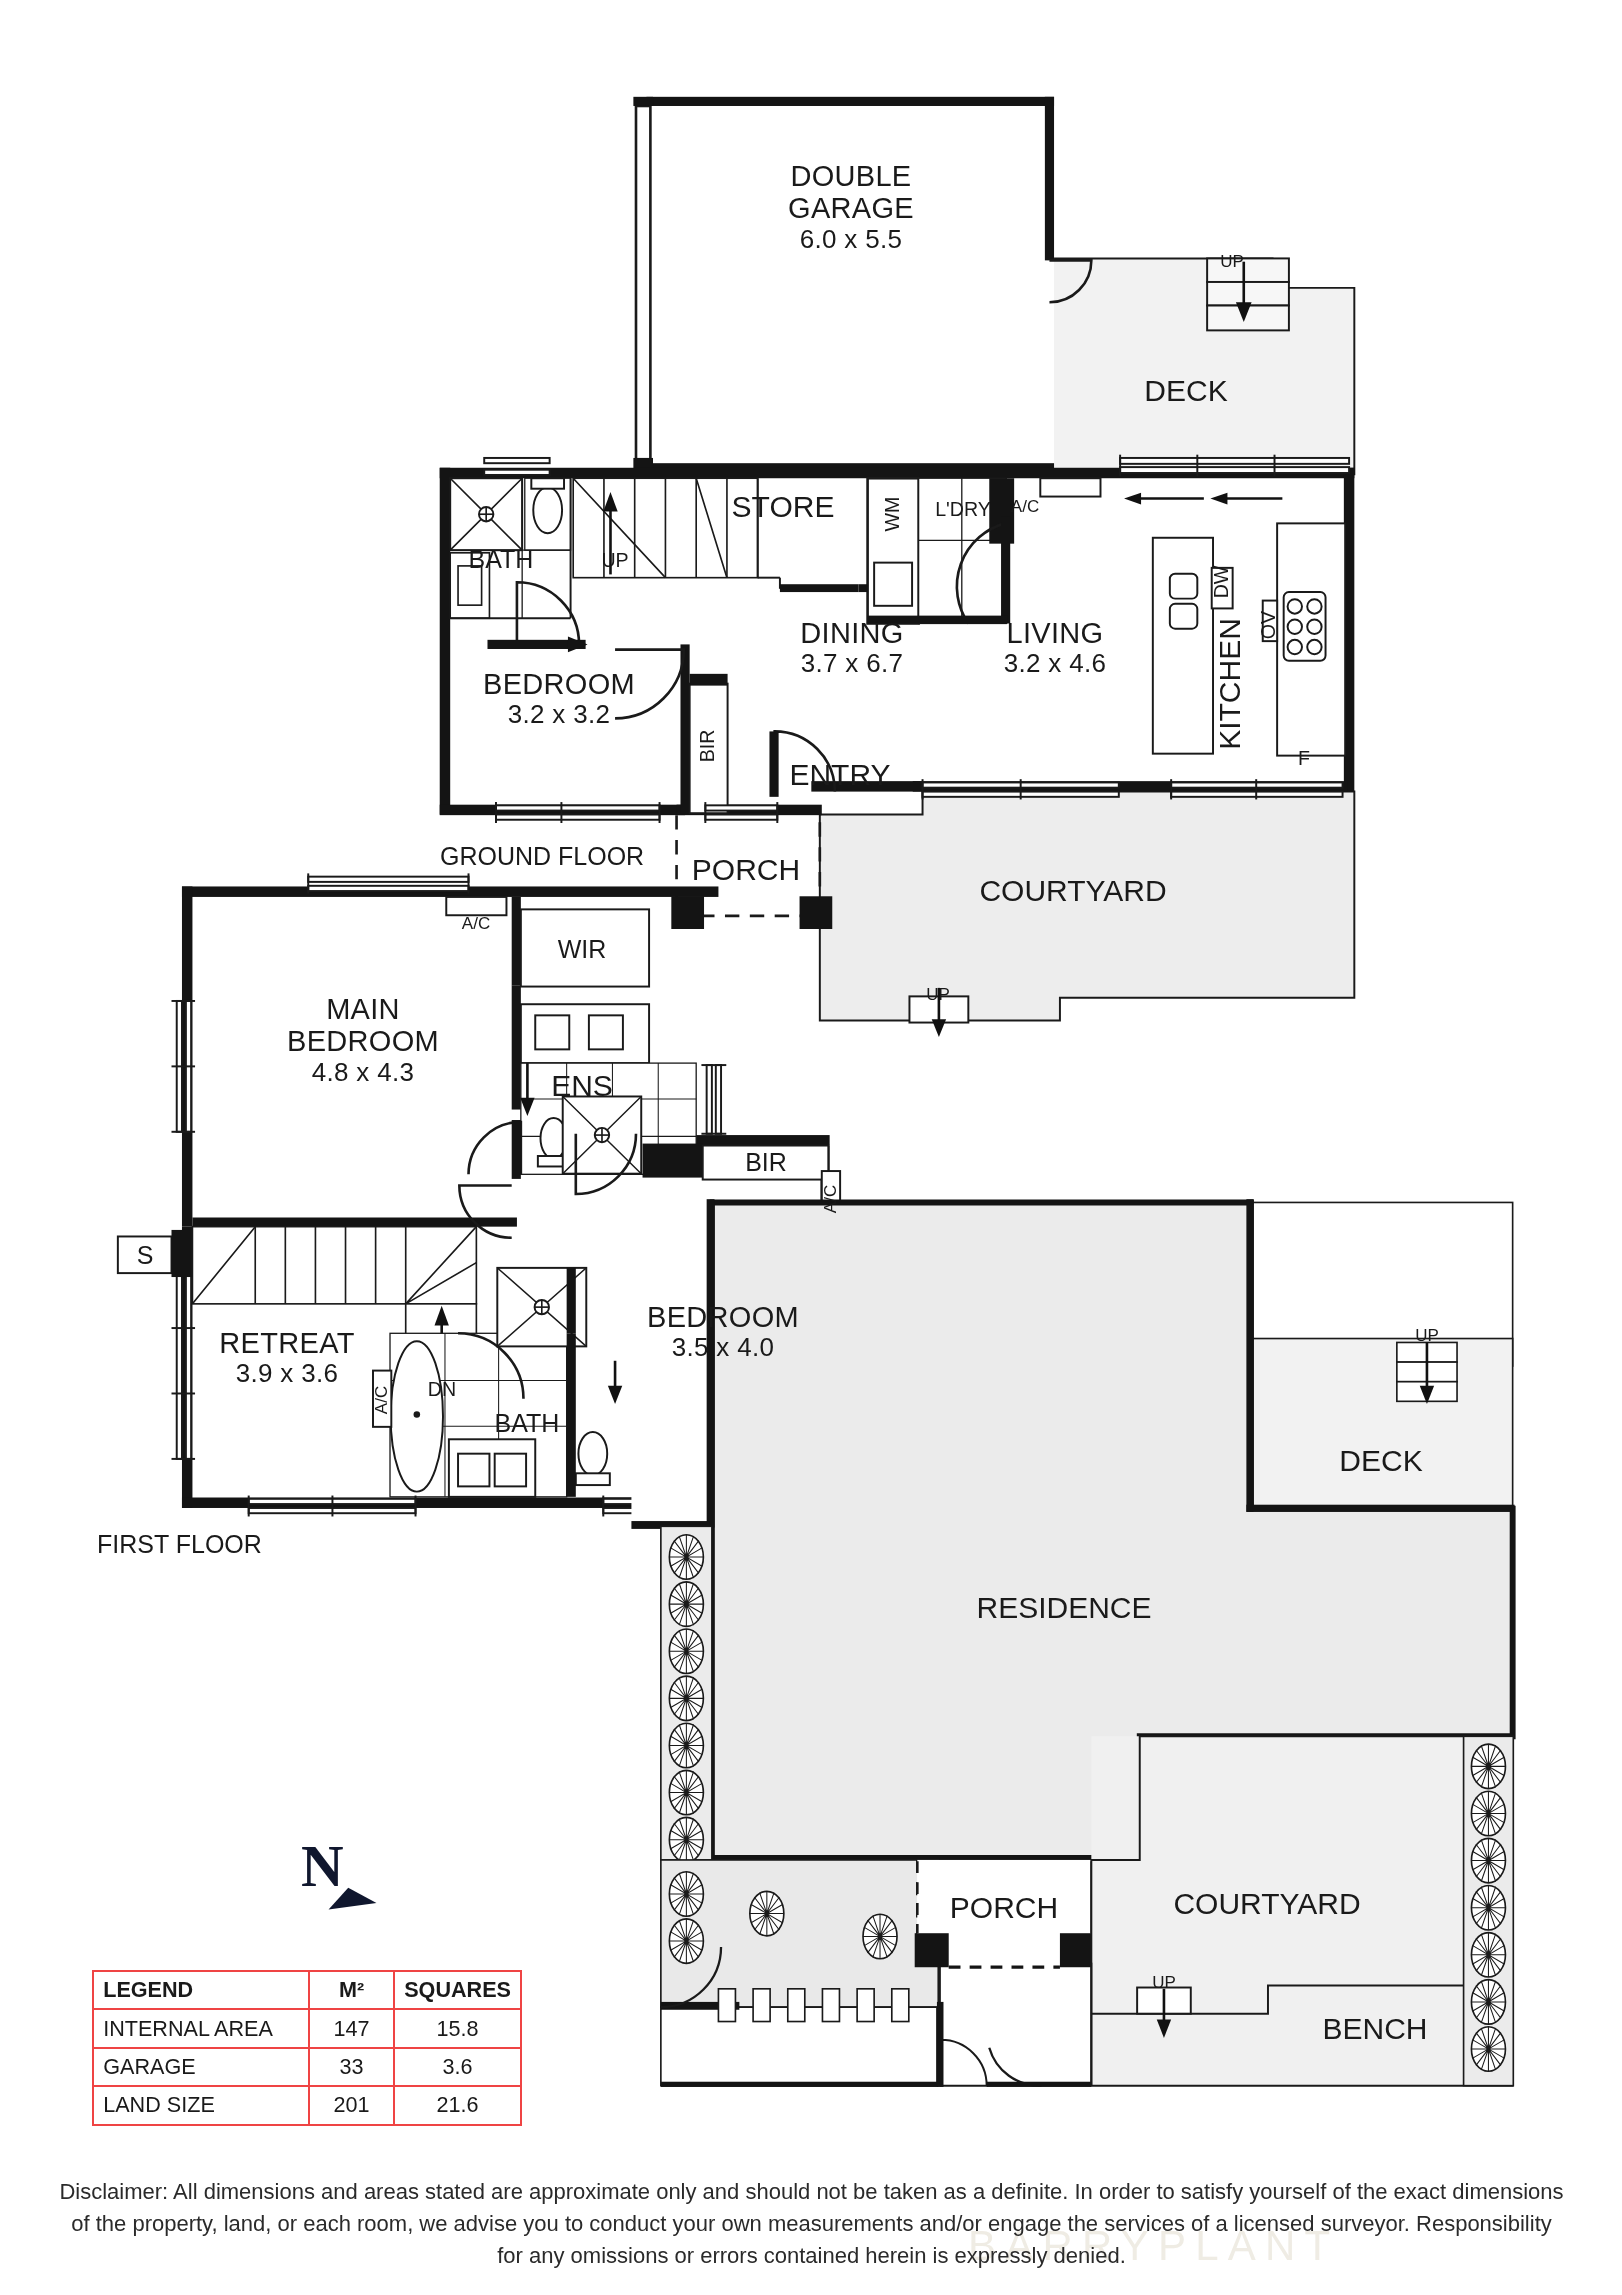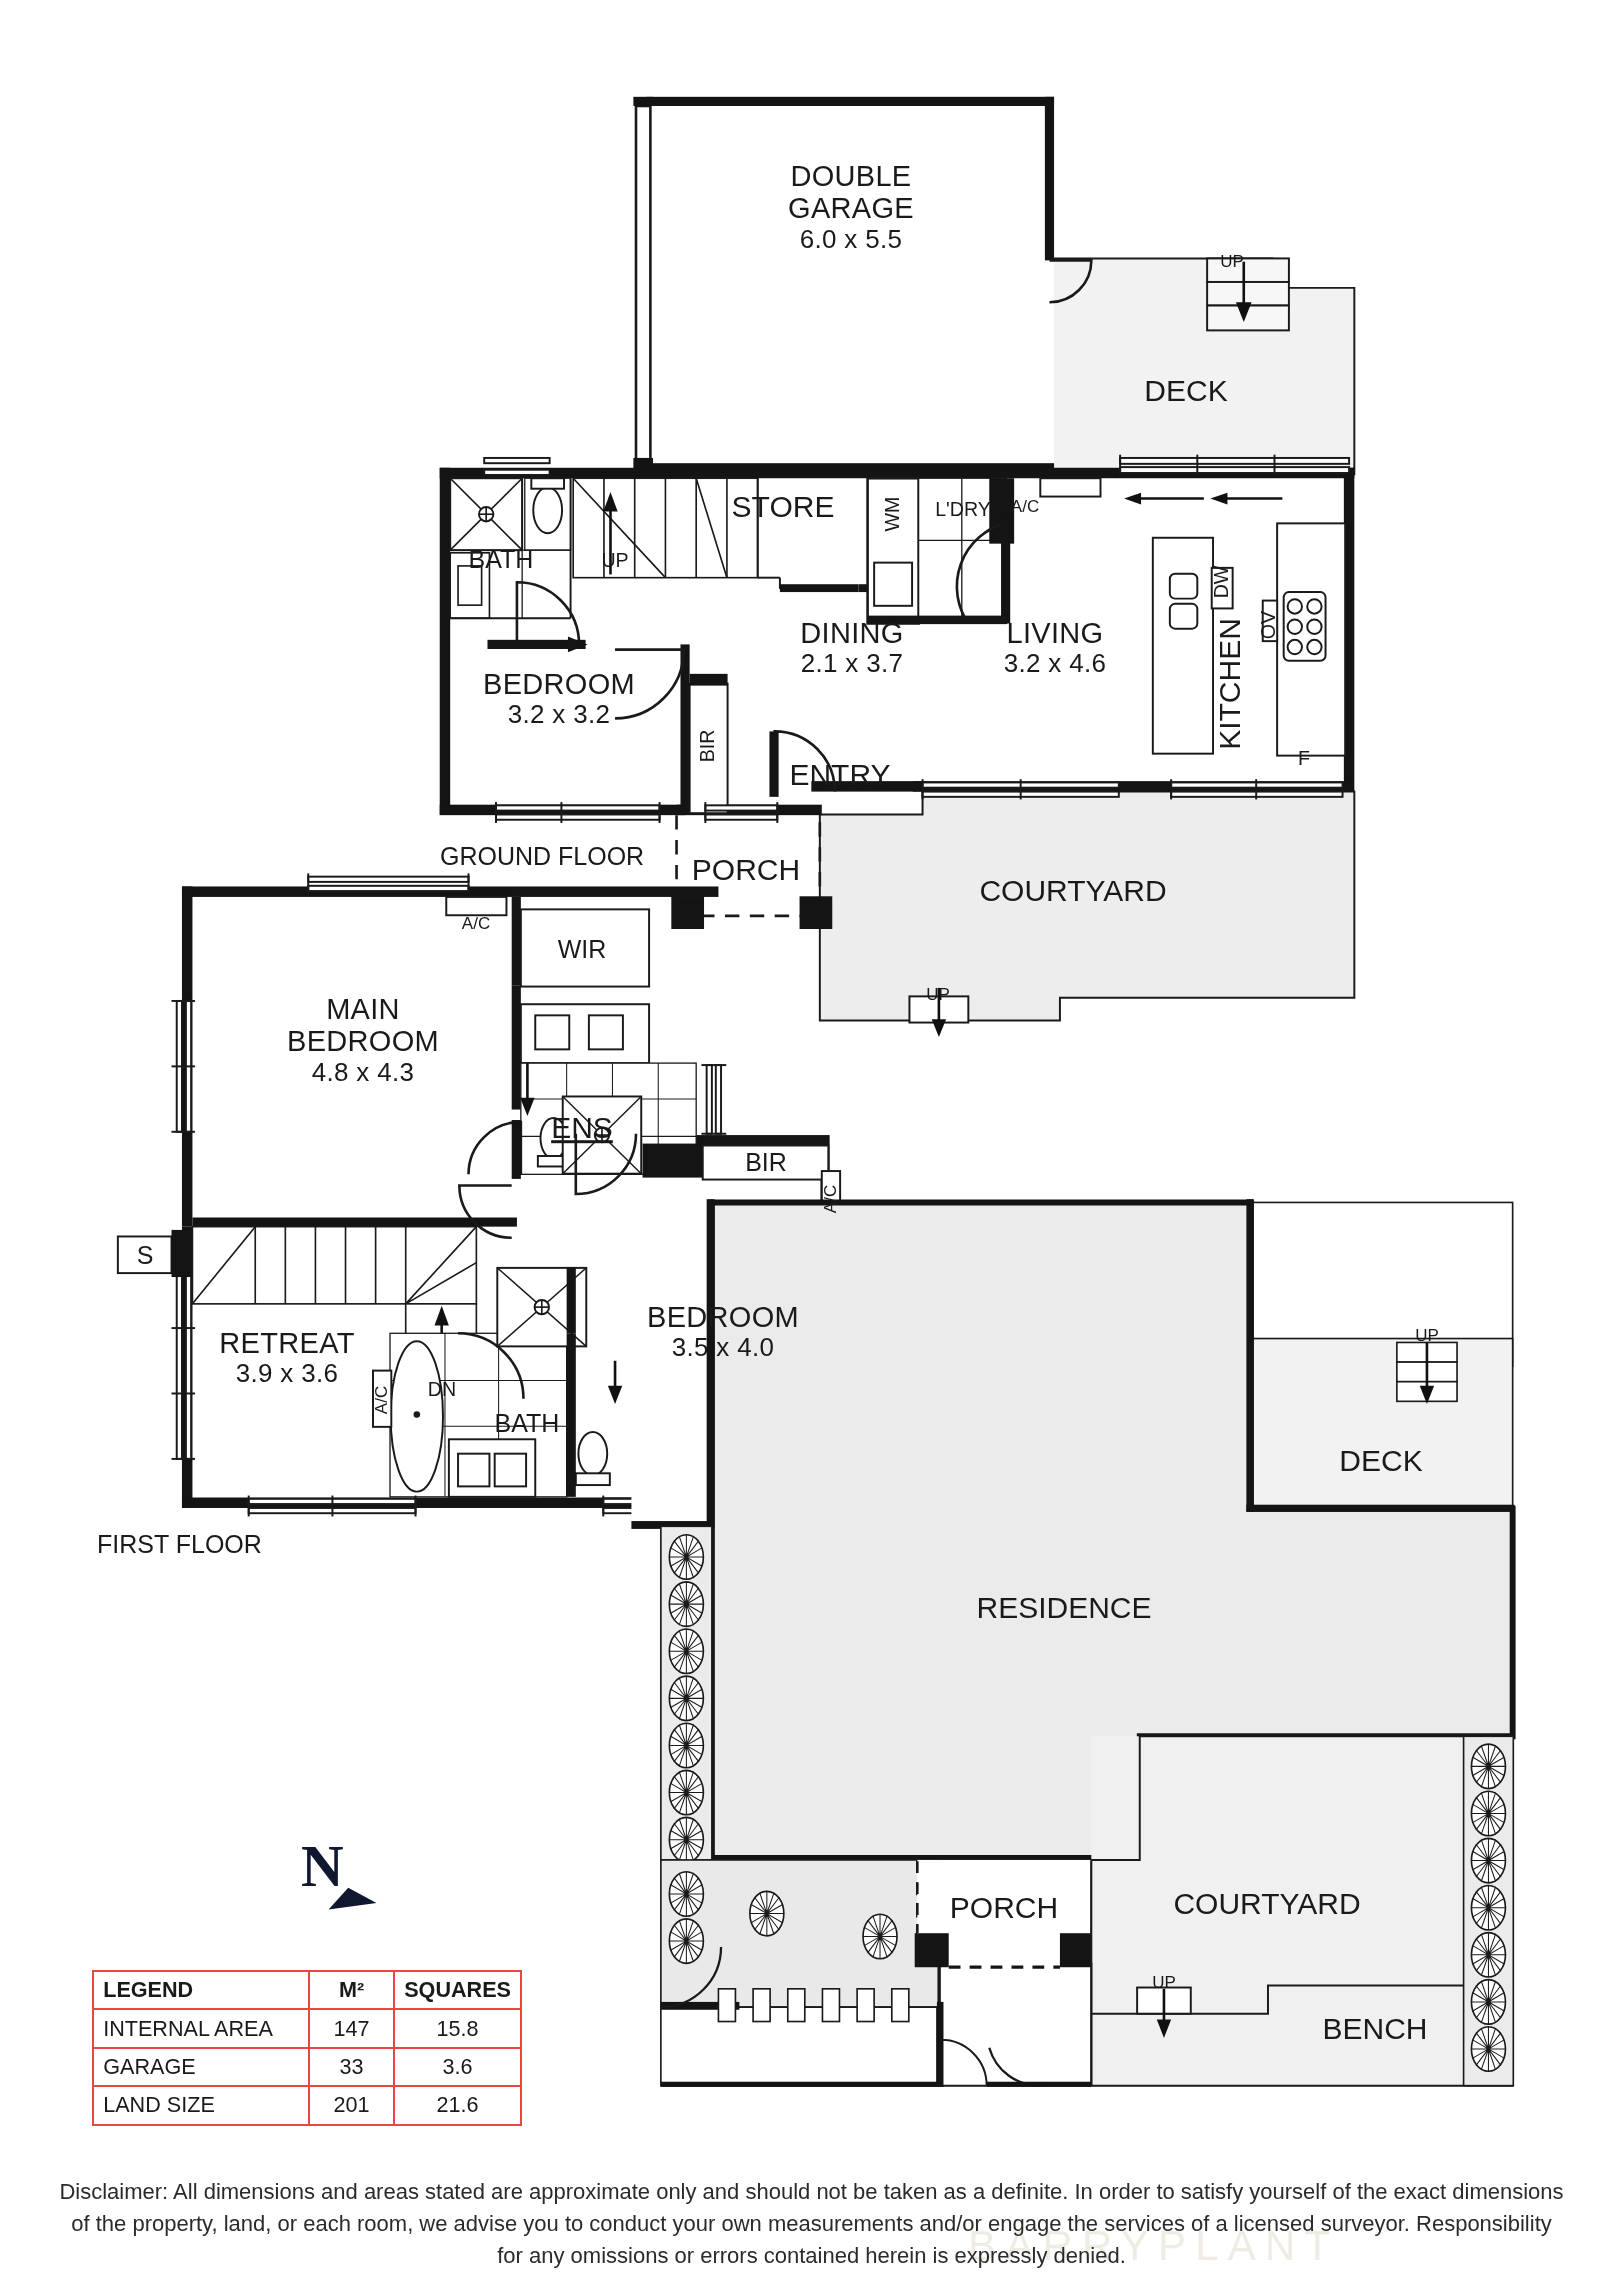--- a/index.html
+++ b/index.html
@@ -672,21 +672,21 @@
 
 <div class="lbl big" style="left:783px; top:507px;"><span>STORE</span></div>
 <div class="lbl vert small" style="left:893px; top:514px;"><span>WM</span></div>
 <div class="lbl small" style="left:963px; top:510px;"><span>L'DRY</span></div>
 <div class="lbl tiny" style="left:1025px; top:507px;"><span>A/C</span></div>
 
 <div class="lbl med" style="left:501px; top:559px;"><span>BATH</span></div>
 <div class="lbl small" style="left:615px; top:561px;"><span>UP</span></div>
 
 <div class="lbl room" style="left:852px; top:648px;">
-  <span>DINING</span><span class="dim">2.1 x 3.7</span>
+  <span>DINING</span><span class="dim">3.7 x 6.7</span>
 </div>
 <div class="lbl room" style="left:1055px; top:648px;">
   <span>LIVING</span><span class="dim">3.2 x 4.6</span>
 </div>
 
 <div class="lbl vert big" style="left:1230px; top:684px;"><span>KITCHEN</span></div>
 <div class="lbl vert small" style="left:1222px; top:582px;"><span>DW</span></div>
 <div class="lbl vert small" style="left:1269px; top:625px;"><span>OV</span></div>
 <div class="lbl small" style="left:1304px; top:759px;"><span>F</span></div>
 
@@ -701,21 +701,21 @@
 <div class="lbl tiny" style="left:938px; top:995px;"><span>UP</span></div>
 
 <div class="lbl floorlabel" style="left:440px; top:856px;"><span>GROUND FLOOR</span></div>
 
 <div class="lbl room" style="left:363px; top:1040px;">
   <span>MAIN</span><br><span>BEDROOM</span>
   <span class="dim">4.8 x 4.3</span>
 </div>
 <div class="lbl tiny" style="left:476px; top:924px;"><span>A/C</span></div>
 <div class="lbl med" style="left:582px; top:949px;"><span>WIR</span></div>
-<div class="lbl big" style="left:582px; top:1128px;text-decoration:underline;"><span>ENS</span></div>
+<div class="lbl big" style="left:582px; top:1086px;"><span>ENS</span></div>
 <div class="lbl med" style="left:766px; top:1162px;"><span>BIR</span></div>
 <div class="lbl med" style="left:145px; top:1255px;"><span>S</span></div>
 <div class="lbl small" style="left:442px; top:1390px;"><span>DN</span></div>
 
 <div class="lbl room" style="left:287px; top:1358px;">
   <span>RETREAT</span><span class="dim">3.9 x 3.6</span>
 </div>
 
 <div class="lbl room" style="left:723px; top:1332px;">
   <span>BEDROOM</span><span class="dim">3.5 x 4.0</span>

